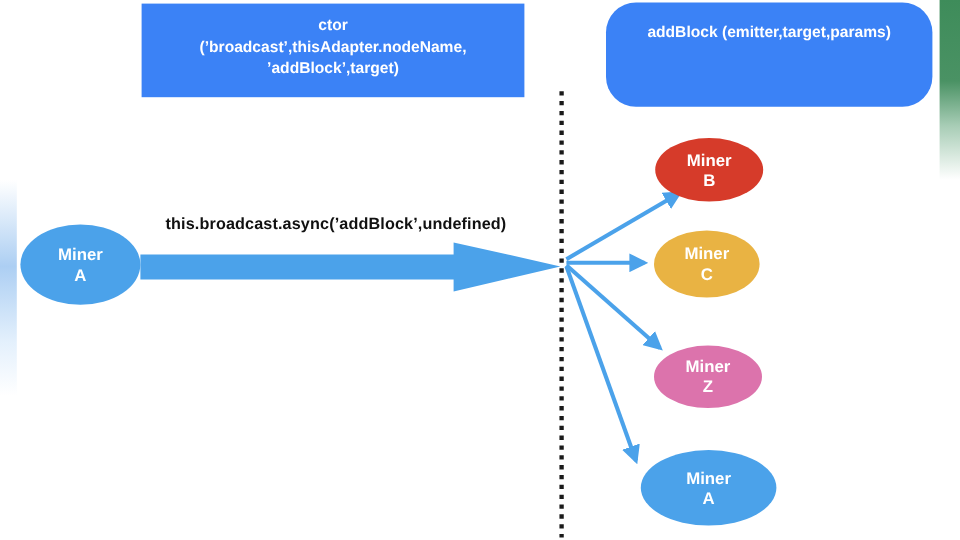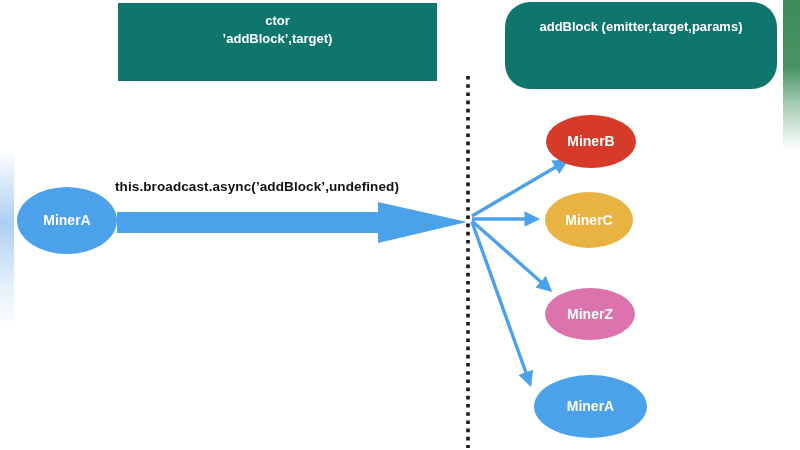--- a/index.html
+++ b/index.html
@@ -14,37 +14,37 @@
   .edge-right{
     position:absolute;right:0;top:0;width:17px;height:150px;
     background:linear-gradient(to bottom,#3e8c5a 0%,#4a9264 45%,#a8cdb6 70%,#ffffff 100%);
   }
   .edge-left{
     position:absolute;left:0;top:150px;width:14px;height:180px;
     background:linear-gradient(to bottom,rgba(189,216,245,0) 0%,rgba(168,204,242,.95) 40%,rgba(205,228,250,.55) 75%,rgba(255,255,255,0) 100%);
   }
 
   .green-box{
-    position:absolute;background:#0f766e;color:#ffffff;
+    position:absolute;background:#3b82f6;color:#ffffff;
     font-weight:bold;font-size:13px;line-height:18px;text-align:center;
     display:flex;flex-direction:column;justify-content:flex-start;
   }
   .green-box span{display:block;}
   .box-ctor{left:118px;top:3px;width:319px;height:69px;padding-top:9px;}
   .box-addblock{left:505px;top:2px;width:272px;height:71px;padding-top:16px;border-radius:25px;}
 
   .arrow-label{
-    position:absolute;left:96px;top:179px;width:322px;
+    position:absolute;left:119px;top:179px;width:322px;
     text-align:center;color:#111111;font-weight:bold;font-size:13.5px;
     letter-spacing:.1px;white-space:nowrap;
   }
 
   .node{
     position:absolute;border-radius:50%;
-    display:flex;align-items:center;justify-content:center;
+    display:flex;flex-direction:column;align-items:center;justify-content:center;
     color:#ffffff;font-weight:bold;font-size:14px;line-height:17px;text-align:center;
   }
   .node span{display:block;}
   .node-src   {left:17px; top:187px;width:100px;height:67px;background:#4ba2ea;}
   .node-b     {left:546px;top:115px;width:90px; height:53px;background:#d63b2a;}
   .node-c     {left:545px;top:192px;width:88px; height:56px;background:#e9b343;}
   .node-z     {left:545px;top:288px;width:90px; height:52px;background:#dc73ac;}
   .node-a2    {left:534px;top:375px;width:113px;height:63px;background:#4ba2ea;}
 
   svg.overlay{position:absolute;left:0;top:0;}
@@ -69,20 +69,21 @@
     <polygon points="117,212 378,212 378,202 467,222 378,243 378,233 117,233" fill="#4ba2ea"></polygon>
 
     <line x1="472" y1="216" x2="566" y2="161" stroke="#4ba2ea" stroke-width="3.4" marker-end="url(#ah)"></line>
     <line x1="472" y1="219" x2="537" y2="219" stroke="#4ba2ea" stroke-width="3.4" marker-end="url(#ah)"></line>
     <line x1="472" y1="221" x2="550" y2="290" stroke="#4ba2ea" stroke-width="3.4" marker-end="url(#ah)"></line>
     <line x1="472" y1="222" x2="530" y2="384" stroke="#4ba2ea" stroke-width="3.4" marker-end="url(#ah)"></line>
   </svg>
 
   <div class="green-box box-ctor">
     <span>ctor</span>
+    <span>(’broadcast’,thisAdapter.nodeName,</span>
     <span>’addBlock’,target)</span>
   </div>
 
   <div class="green-box box-addblock">
     <span>addBlock (emitter,target,params)</span>
   </div>
 
   <div class="arrow-label">this.broadcast.async(’addBlock’,undefined)</div>
 
   <div class="node node-src">

